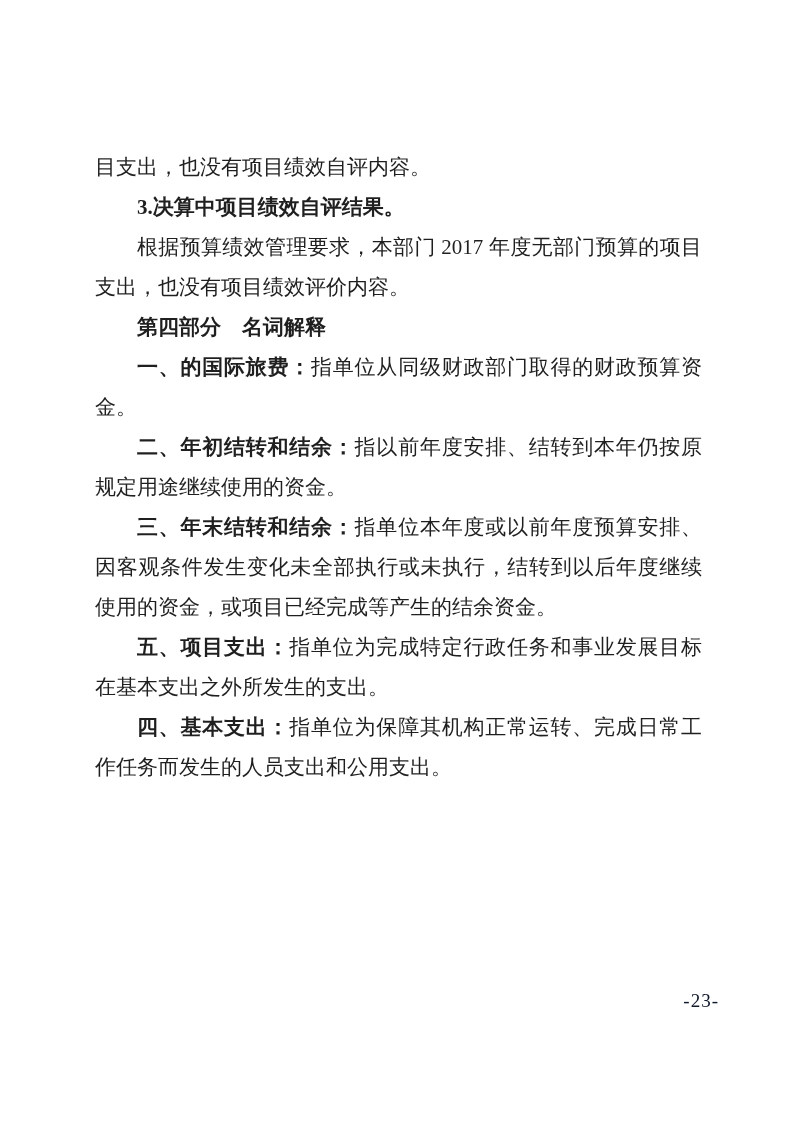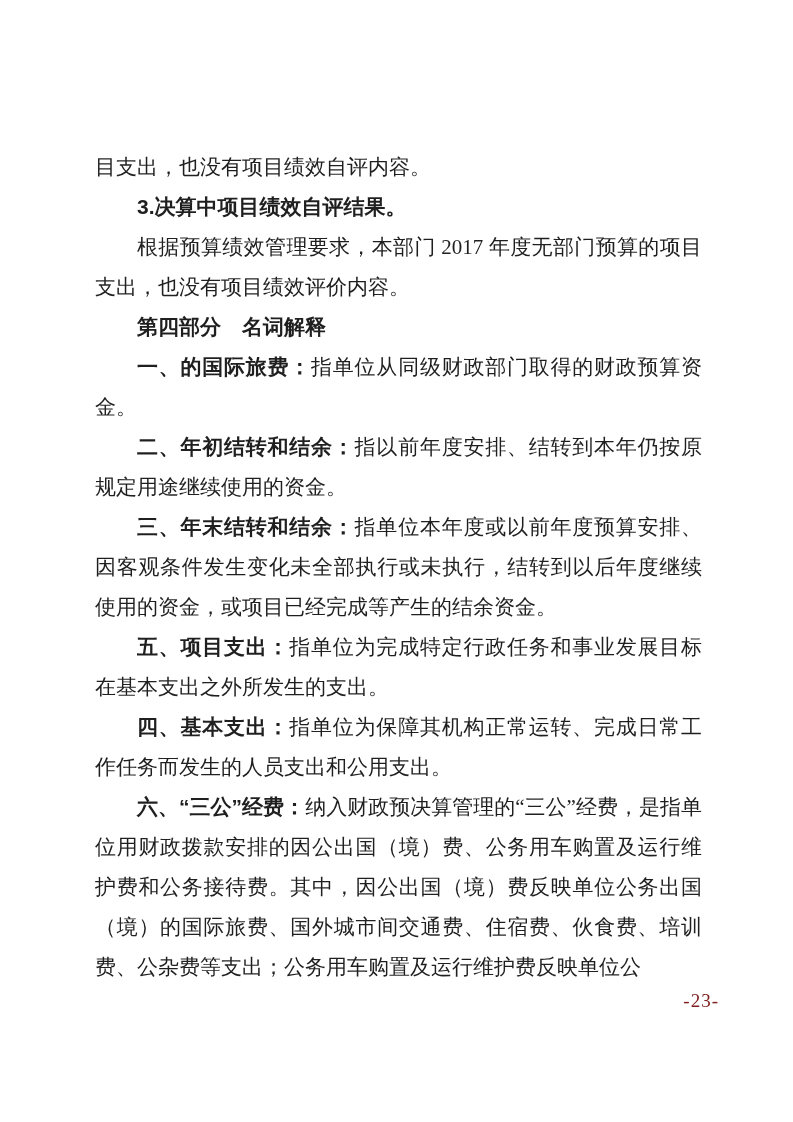--- a/index.html
+++ b/index.html
@@ -28,33 +28,33 @@
   }
   .content p {
     margin: 0;
     padding: 0;
   }
   .indent {
     text-indent: 2em;
   }
   .lead {
     font-weight: 700;
-    font-family: Liberation Sans, sans-serif;
+    font-family: Liberation Serif, serif;
   }
   .body-text {
     font-weight: 400;
   }
   .page-number {
     position: absolute;
     top: 990px;
     right: 98px;
     font-size: 19px;
     letter-spacing: 1px;
     font-family: "Liberation Serif", serif;
-    color: #7f1d1d;
+    color: #0f172a;
   }
 </style>
 </head>
 <body>
 
 <div class="page">
   <div class="content">
 
     <p><span class="body-text">目支出，也没有项目绩效自评内容。</span></p>
 
@@ -67,18 +67,17 @@
     <p class="indent"><span class="lead">一、的国际旅费：</span><span class="body-text">指单位从同级财政部门取得的财政预算资金。</span></p>
 
     <p class="indent"><span class="lead">二、年初结转和结余：</span><span class="body-text">指以前年度安排、结转到本年仍按原规定用途继续使用的资金。</span></p>
 
     <p class="indent"><span class="lead">三、年末结转和结余：</span><span class="body-text">指单位本年度或以前年度预算安排、因客观条件发生变化未全部执行或未执行，结转到以后年度继续使用的资金，或项目已经完成等产生的结余资金。</span></p>
 
     <p class="indent"><span class="lead">五、项目支出：</span><span class="body-text">指单位为完成特定行政任务和事业发展目标在基本支出之外所发生的支出。</span></p>
 
     <p class="indent"><span class="lead">四、基本支出：</span><span class="body-text">指单位为保障其机构正常运转、完成日常工作任务而发生的人员支出和公用支出。</span></p>
 
-    <p class="indent"><span class="lead">六、“三公”经费：</span><span class="body-text">纳入财政预决算管理的“三公”经费，是指单位用财政拨款安排的因公出国（境）费、公务用车购置及运行维护费和公务接待费。其中，因公出国（境）费反映单位公务出国（境）的国际旅费、国外城市间交通费、住宿费、伙食费、培训费、公杂费等支出；公务用车购置及运行维护费反映单位公</span></p>
 
   </div>
 
   <div class="page-number">-23-</div>
 </div>
 
 </body></html>

